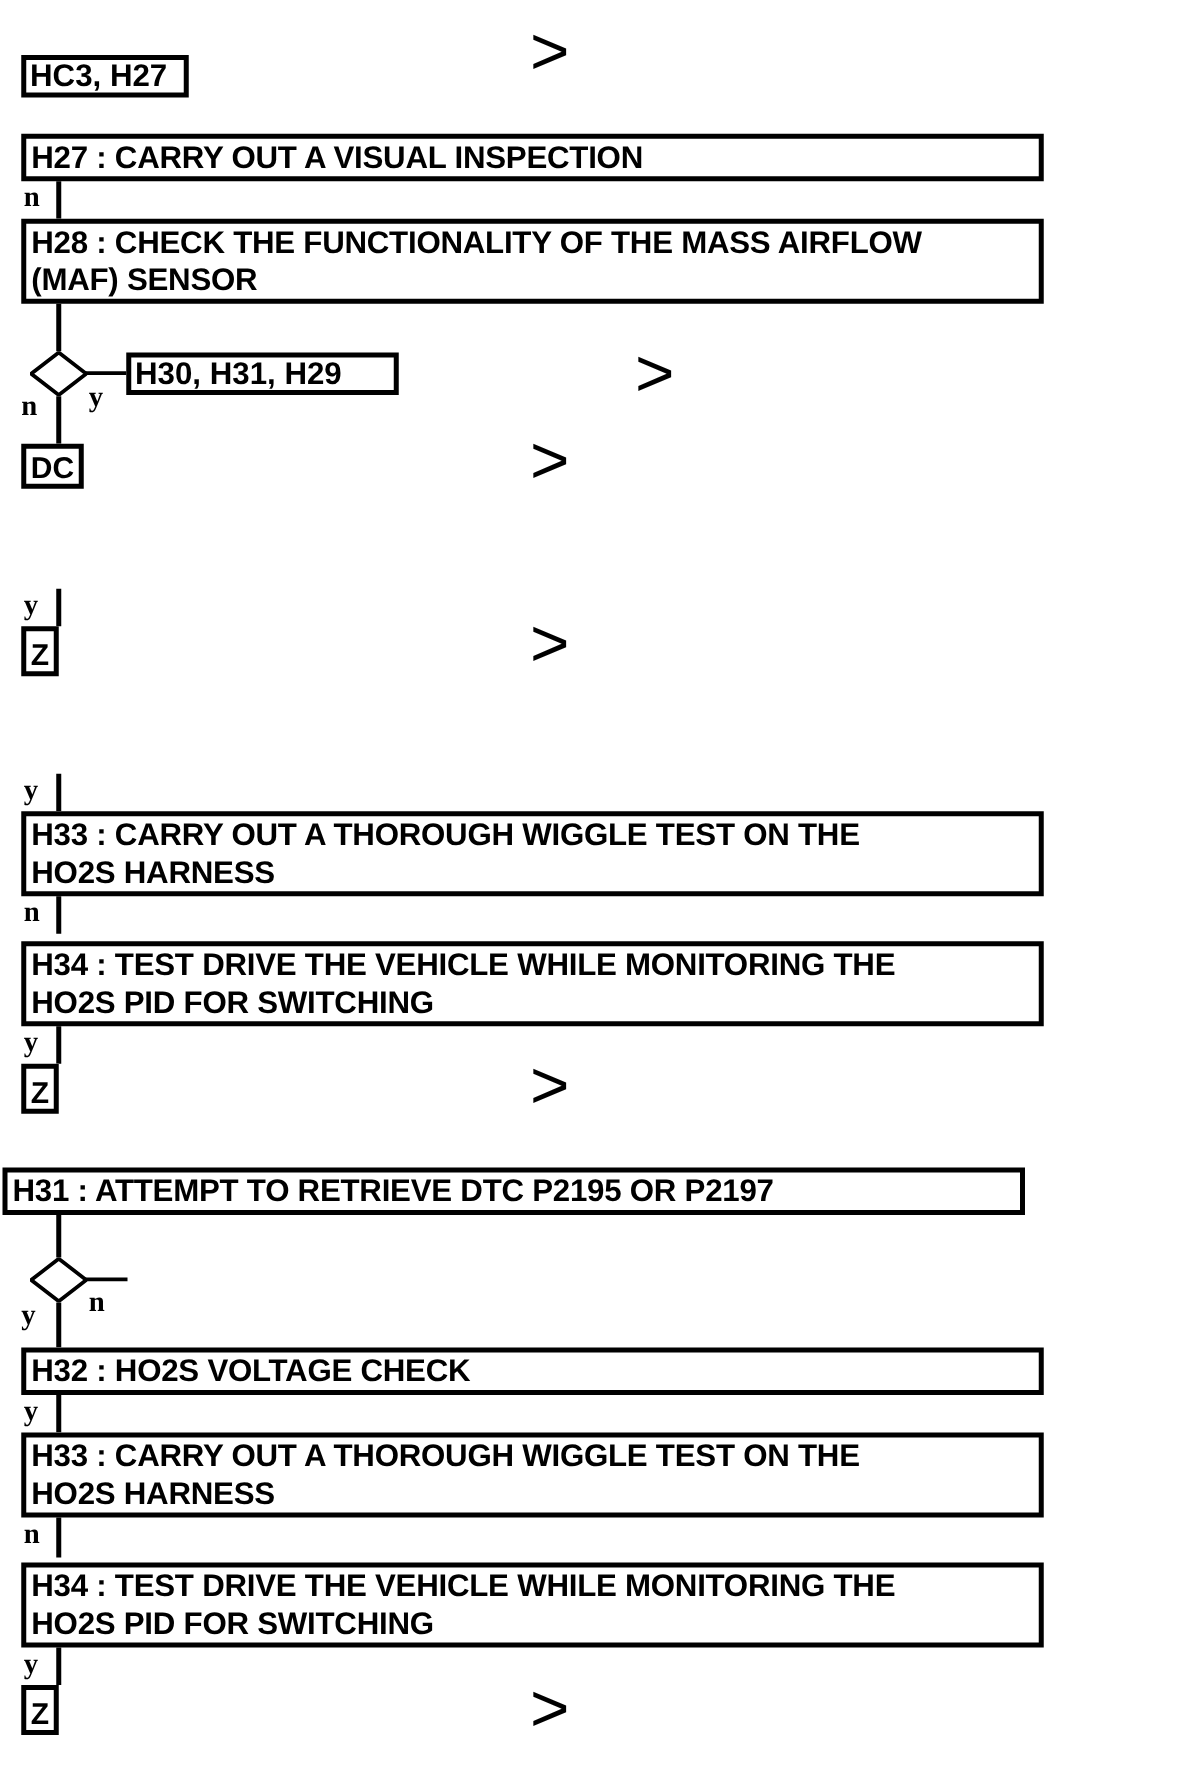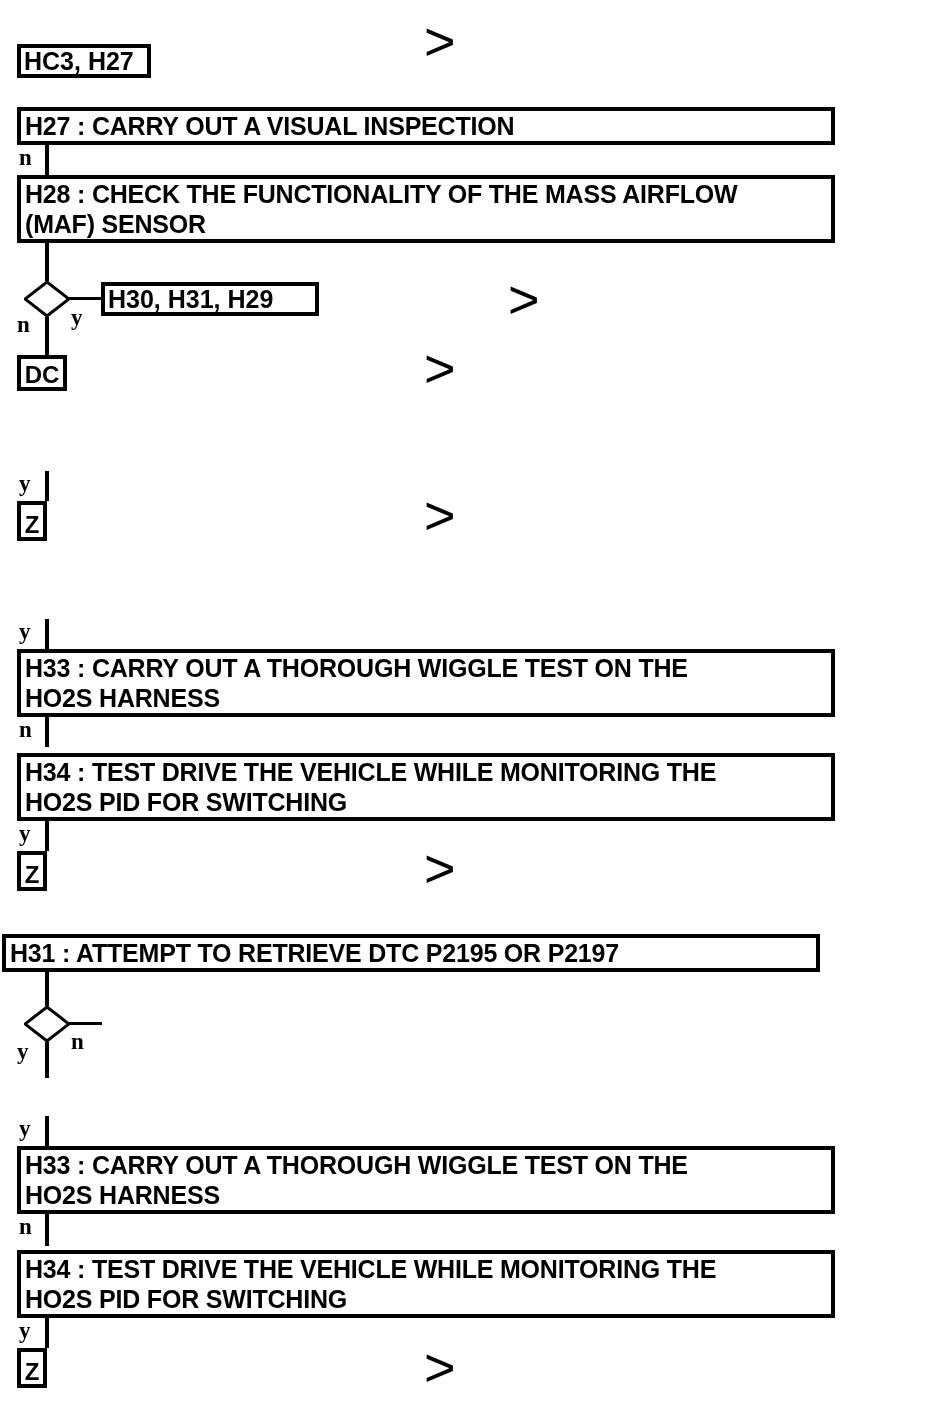--- a/index.html
+++ b/index.html
@@ -202,20 +202,23 @@
     </svg>
   </div>
 
   <div class="hline" style="left:68px; top:1022px; width:34px;"></div>
   <div class="blabel" style="left:71px; top:1030px;">n</div>
 
 
   <div class="vline" style="left:45px; top:1042px; height:36px;"></div>
   <div class="blabel" style="left:17px; top:1040px;">y</div>
 
+  <div class="proc" style="left:17px; top:1078px; width:818px; height:38px;">
+    <span class="txt">H32 : HO2S VOLTAGE CHECK</span>
+  </div>
 
   <div class="vline" style="left:45px; top:1116px; height:30px;"></div>
   <div class="blabel" style="left:19px; top:1117px;">y</div>
 
   <div class="proc" style="left:17px; top:1146px; width:818px; height:68px;">
     <span class="txt">H33 : CARRY OUT A THOROUGH WIGGLE TEST ON THE
 HO2S HARNESS</span>
   </div>
 
   <div class="vline" style="left:45px; top:1214px; height:32px;"></div>

